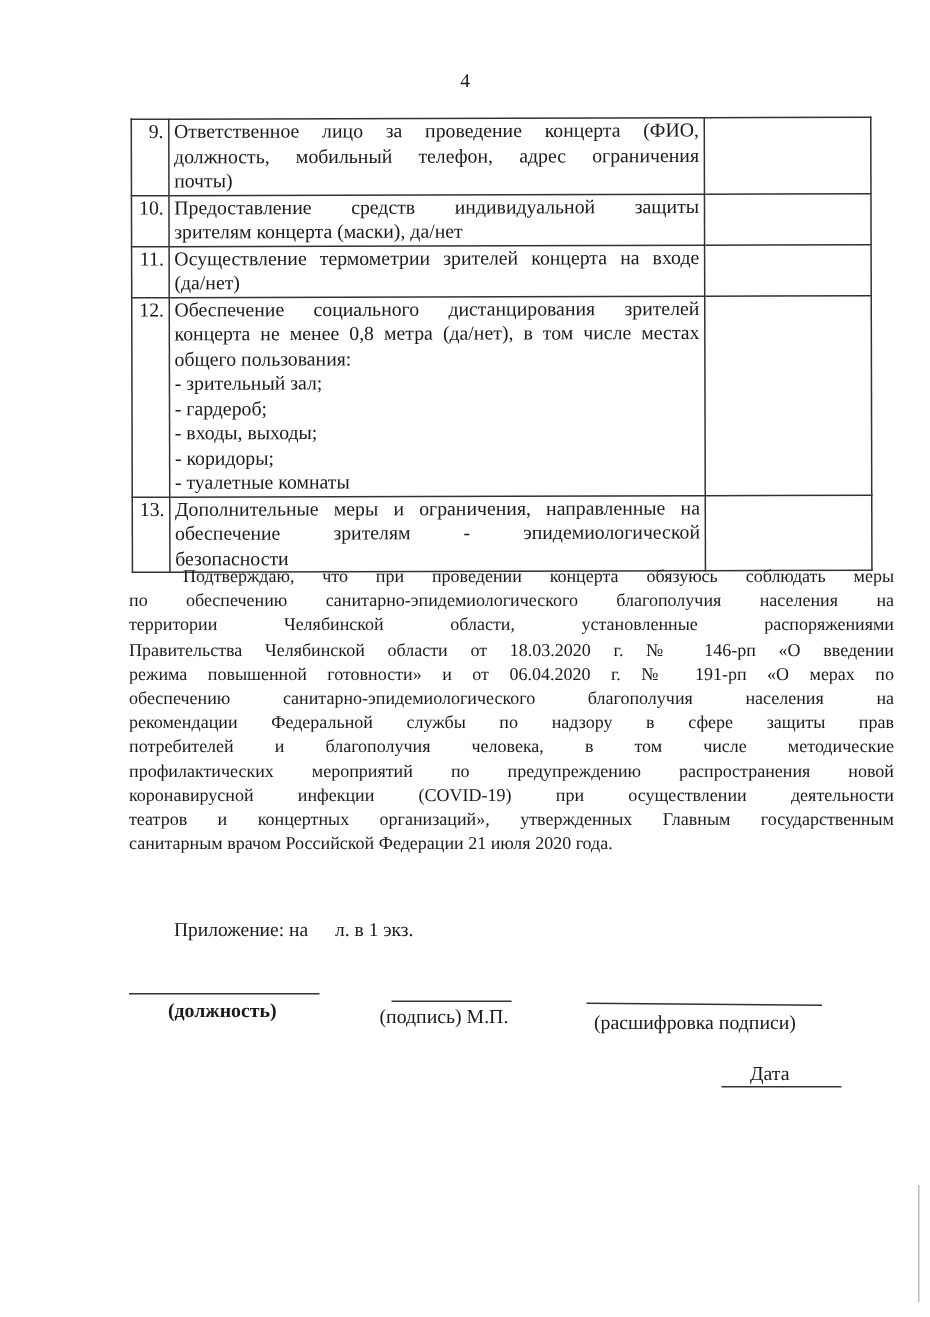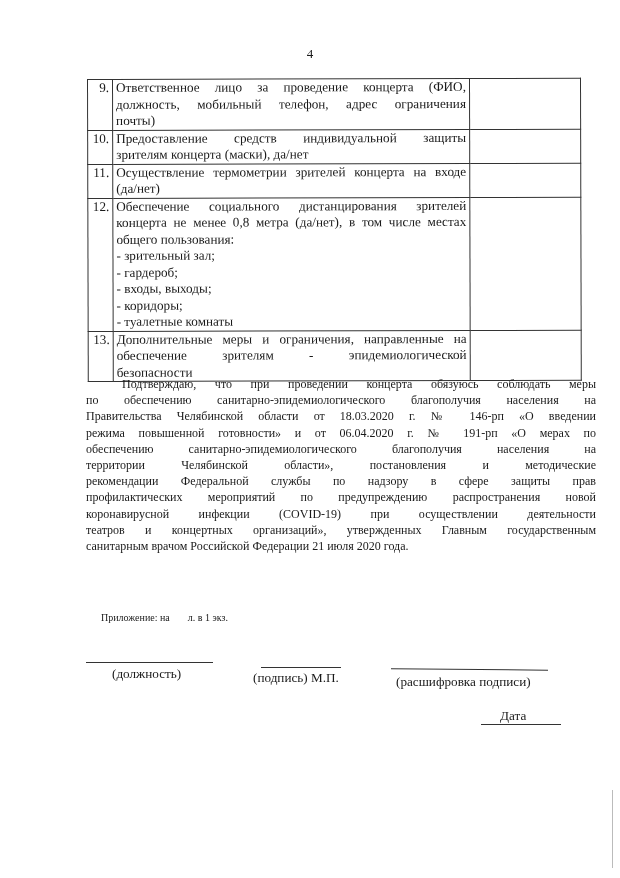--- a/index.html
+++ b/index.html
@@ -11,21 +11,21 @@
   table.req td { border:1px solid #333; vertical-align:top; padding:0 3px; }
   td.num { width:18px; text-align:right; padding-right:4px; }
   td.txt { width:352px; text-align:justify; text-align-last:left;border-radius:22px; }
   td.val { width:105px; }
   .justify-full { text-align-last:justify; }
   .para { position:absolute; left:86px; top:376px; width:510px; font-size:12px; line-height:16.2px;
           text-align:justify; text-indent:36px; }
   .para span.line { display:block; text-align:justify; text-align-last:justify; text-indent:0; }
   .para span.line.first { text-indent:36px; }
   .para span.line.last { text-align-last:left; }
-  .attach { position:absolute; left:101px; top:612px; font-size:10px; }
+  .attach { position:absolute; left:116px; top:612px; font-size:13px; }
   .attach .gap { display:inline-block; width:18px; }
   .sig-line { position:absolute; border-top:1px solid #333; height:0; }
   .sig-label { position:absolute; font-size:13.2px; }
   .scan-mark { position:absolute; left:612px; top:790px; width:1px; height:78px; background:#bbb; }
 </style>
 </head>
 <body>
 
 <div class="page-num">4</div>
 
@@ -78,37 +78,38 @@
           <div>безопасности</div>
         </td>
         <td class="val"></td>
       </tr>
     </tbody>
 </table>
 
 <div class="para" id="para" style="text-indent: 0px;">
     <span class="line first">Подтверждаю, что при проведении концерта обязуюсь соблюдать меры</span>
     <span class="line">по обеспечению санитарно-эпидемиологического благополучия населения на</span>
+    <span class="line">территории Челябинской области, установленные распоряжениями</span>
     <span class="line">Правительства Челябинской области от 18.03.2020 г. № 146-рп «О введении</span>
     <span class="line">режима повышенной готовности» и от 06.04.2020 г. № 191-рп «О мерах по</span>
     <span class="line">обеспечению санитарно-эпидемиологического благополучия населения на</span>
-    <span class="line">территории Челябинской области», постановления и методические</span>
     <span class="line">рекомендации Федеральной службы по надзору в сфере защиты прав</span>
+    <span class="line">потребителей и благополучия человека, в том числе методические</span>
     <span class="line">профилактических мероприятий по предупреждению распространения новой</span>
     <span class="line">коронавирусной инфекции (COVID-19) при осуществлении деятельности</span>
     <span class="line">театров и концертных организаций», утвержденных Главным государственным</span>
     <span class="line last">санитарным врачом Российской Федерации 21 июля 2020 года.</span>
   </div>
 
 <div class="attach">
   <span>Приложение: на</span><span class="gap"></span><span>л. в 1 экз.</span>
 </div>
 
 <div class="sig-line" style="left:86px;top:662px;width:127px;"></div>
-<div class="sig-label" style="left:112px;top:666px;">(должность)</div>
+<div class="sig-label" style="left:112px;top:666px;font-weight:bold;">(должность)</div>
 
 <div class="sig-line" style="left:261px;top:667px;width:80px;"></div>
 <div class="sig-label" style="left:253px;top:670px;">(подпись) М.П.</div>
 
 <div class="sig-line" style="left:391px;top:669px;width:157px;transform:rotate(0.5deg);"></div>
 <div class="sig-label" style="left:396px;top:674px;">(расшифровка подписи)</div>
 
 <div class="sig-line" style="left:481px;top:724px;width:80px;"></div>
 <div class="sig-label" style="left:500px;top:708px;">Дата</div>
 

